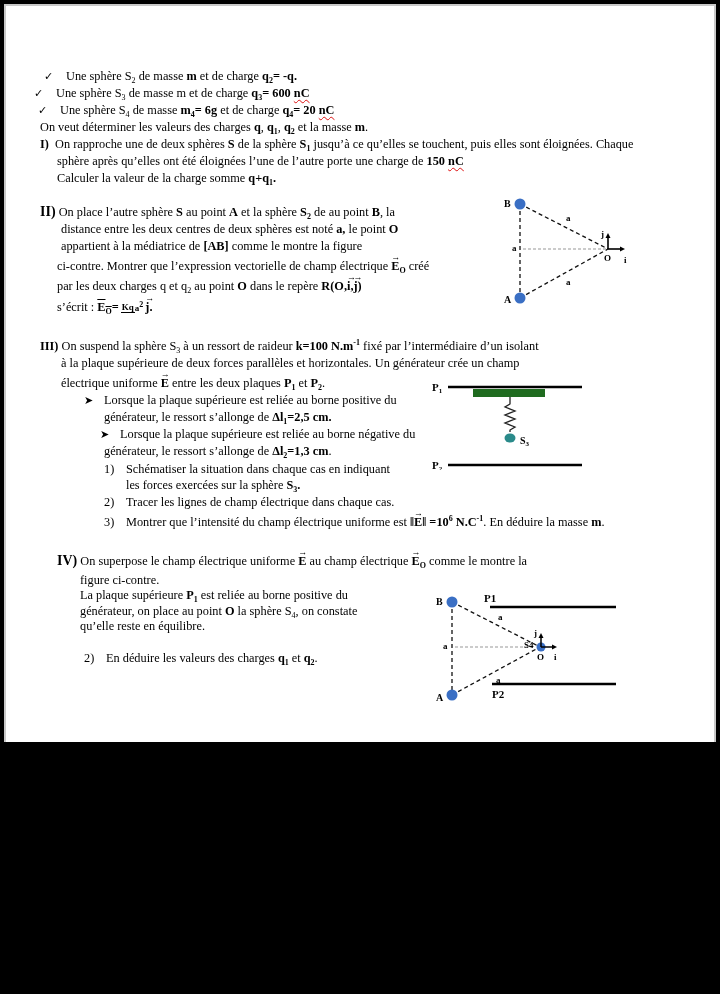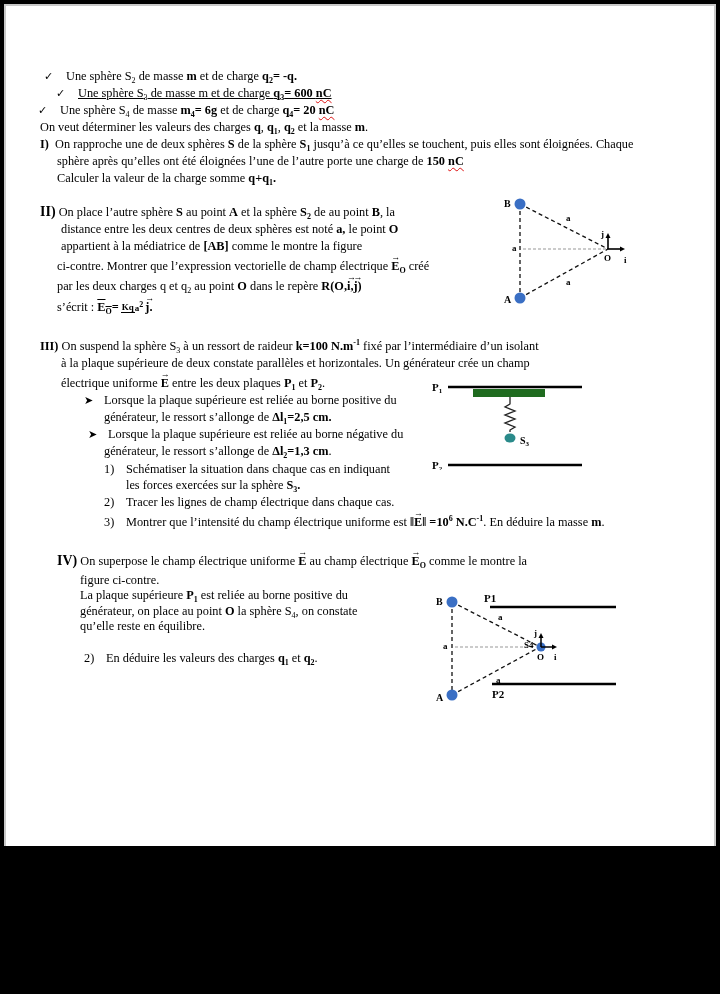--- a/index.html
+++ b/index.html
@@ -1,21 +1,21 @@
 <!DOCTYPE html>
 <html><head>
 <meta charset="utf-8">
 <style>
   html, body { margin: 0; padding: 0; }
   body {
     width: 720px; height: 994px; background: #000; position: relative; overflow: hidden;
     font-family: "Liberation Serif", "DejaVu Serif", serif; color: #000;
   }
   .page {
-    position: absolute; left: 4px; top: 4px; width: 712px; height: 842px;
+    position: absolute; left: 4px; top: 4px; width: 712px; height: 738px;
     background: #fff; border-left: 2px solid #c8c8c8; border-top: 2px solid #c8c8c8; border-right: 2px solid #c8c8c8;
     box-sizing: border-box;
   }
   .line { position: absolute; font-size: 12.3px; line-height: 16px; white-space: nowrap; }
   .b { font-weight: bold; }
   .h { font-weight: bold; font-size: 14px; }
   .check { display: inline-block; width: 22px; font-size: 11px; }
   .arrowb { display: inline-block; width: 20px; font-size: 11px; }
   .num { display: inline-block; width: 22px; }
   .squig { text-decoration: underline wavy #d11; text-decoration-thickness: 1px; text-underline-offset: 2px; }
@@ -27,21 +27,21 @@
   .frac .n { border-bottom: 1px solid #000; padding: 0 1px; }
 </style>
 </head>
 <body>
 
 <div class="page">
 
   <div class="line" style="left:38px;top:62px;">
     <span class="check">✓</span>Une sphère S<sub>2</sub> de masse <span class="b">m</span> et de charge <span class="b">q<sub>2</sub>= -q.</span>
   </div>
-  <div class="line" style="left:50px;top:79px;text-decoration:underline;">
+  <div class="line" style="left:28px;top:79px;">
     <span class="check">✓</span>Une sphère S<sub>3</sub> de masse m et de charge <span class="b">q<sub>3</sub>= 600 <span class="squig">nC</span></span>
   </div>
   <div class="line" style="left:32px;top:96px;">
     <span class="check">✓</span>Une sphère S<sub>4</sub> de masse <span class="b">m<sub>4</sub>= 6g</span> et de charge <span class="b">q<sub>4</sub>= 20 <span class="squig">nC</span></span>
   </div>
   <div class="line" style="left:34px;top:113px;">
     On veut déterminer les valeurs des charges <span class="b">q</span>, <span class="b">q<sub>1</sub></span>, <span class="b">q<sub>2</sub></span> et la masse <span class="b">m</span>.
   </div>
 
   <div class="line" style="left:34px;top:130px;">
@@ -93,31 +93,31 @@
     <text x="16" y="59" font-size="9" font-weight="bold" font-family="Liberation Serif, serif">a</text>
     <text x="70" y="29" font-size="9" font-weight="bold" font-family="Liberation Serif, serif">a</text>
     <text x="70" y="93" font-size="9" font-weight="bold" font-family="Liberation Serif, serif">a</text>
     <text x="128" y="71" font-size="9" font-weight="bold" font-family="Liberation Serif, serif">i</text>
     <text x="105" y="45" font-size="9" font-weight="bold" font-family="Liberation Serif, serif">j</text>
   </svg>
 
   <div class="line" style="left:34px;top:332px;text-align:right;">
     <span class="b">III)</span> On suspend la sphère S<sub>3</sub> à un ressort de raideur <span class="b">k=100 N.m<sup>-1</sup></span> fixé par l’intermédiaire d’un isolant
   </div>
-  <div class="line" style="left:55px;top:349px;">à la plaque supérieure de deux constate parallèles et horizontales. Un générateur crée un champ</div>
+  <div class="line" style="left:55px;top:349px;">à la plaque supérieure de deux forces parallèles et horizontales. Un générateur crée un champ</div>
   <div class="line" style="left:55px;top:369px;">
     électrique uniforme <span class="b vec">E</span> entre les deux plaques <span class="b">P<sub>1</sub></span> et <span class="b">P<sub>2</sub></span>.
   </div>
   <div class="line" style="left:78px;top:386px;">
     <span class="arrowb">➤</span><span>Lorsque la plaque supérieure est reliée au borne positive du</span>
   </div>
   <div class="line" style="left:98px;top:403px;">
     générateur, le ressort s’allonge de <span class="b">Δl<sub>1</sub>=2,5 cm.</span>
   </div>
-  <div class="line" style="left:82px;top:420px;">
+  <div class="line" style="left:94px;top:420px;">
     <span class="arrowb">➤</span><span>Lorsque la plaque supérieure est reliée au borne négative du</span>
   </div>
   <div class="line" style="left:98px;top:437px;">
     générateur, le ressort s’allonge de <span class="b">Δl<sub>2</sub>=1,3 cm</span>.
   </div>
   <div class="line" style="left:98px;top:455px;">
     <span class="num">1)</span><span>Schématiser la situation dans chaque cas en indiquant</span>
   </div>
   <div class="line" style="left:120px;top:471px;">
     les forces exercées sur la sphère <span class="b">S<sub>3</sub>.</span>

